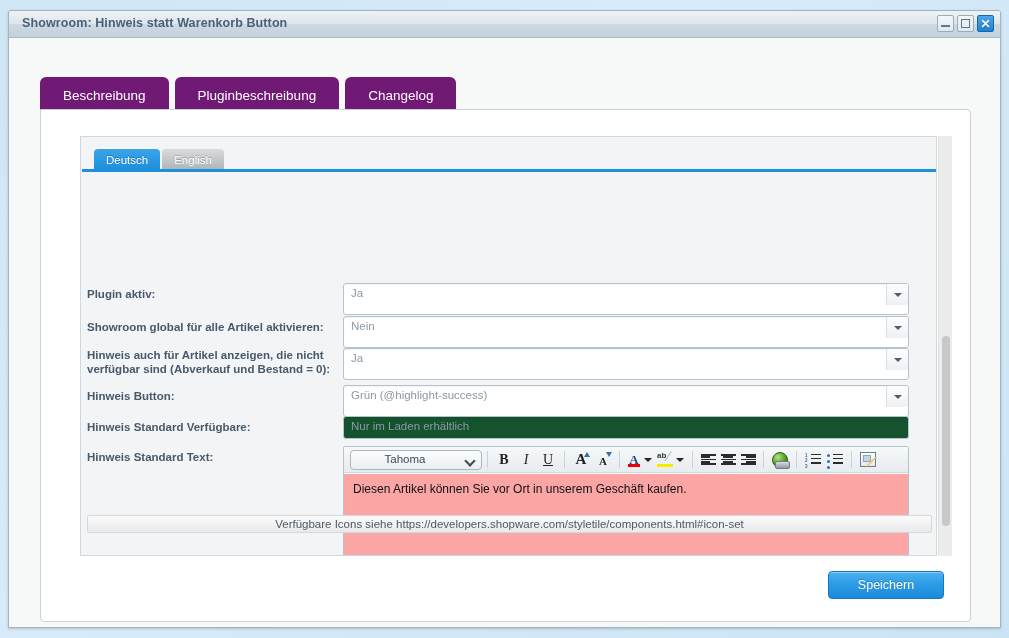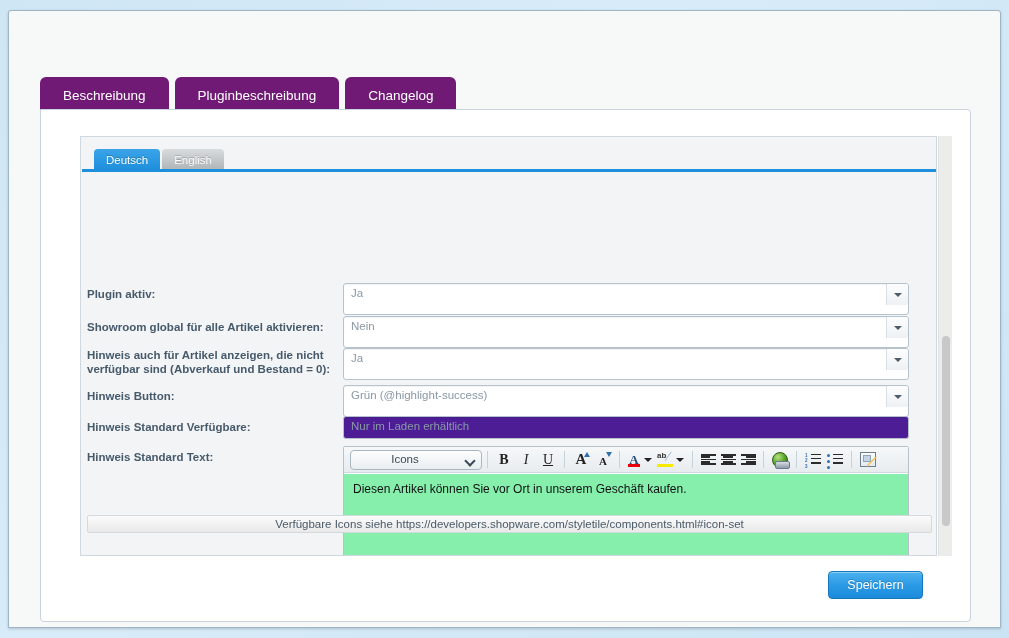--- a/index.html
+++ b/index.html
@@ -218,21 +218,21 @@
     border-left: 4px solid transparent;
     border-right: 4px solid transparent;
     border-top: 4px solid #4c5d6b;
   }
 
   
   .txtfield {
     position: absolute;
     left: 262px;
     width: 566px; height: 23px;
-    background: #4c1d95;
+    background: #14532d;
     border: 1px solid #b7c3cc;
     border-radius: 3px;
     box-shadow: inset 0 1px 1px rgba(0,0,0,.05);
   }
   .txtfield .val {
     position: absolute;
     left: 7px; top: 3px;
     font-size: 11.5px;
     color: #8a99a6;
   }
@@ -421,21 +421,21 @@
     position: absolute;
     right: -2px; bottom: -1px;
     width: 10px; height: 10px;
     background: linear-gradient(135deg, #ffd76a 30%, #e2a52c 70%, #8a5c0c);
     clip-path: polygon(0% 100%, 100% 0%, 80% 0%, 0% 80%);
   }
 
   #ebody {
     position: absolute;
     left: 0; right: 0; top: 27px; bottom: 0;
-    background: #86efac;
+    background: #fca5a5;
     padding: 8px 9px;
   }
   #ebody .line {
     font-size: 12px;
     color: #111;
     font-family: "Liberation Sans", sans-serif;
   }
 
   
   #hintbar {
@@ -468,21 +468,21 @@
     left: 3px; top: 200px;
     width: 8px; height: 190px;
     background: #c8c8c8;
     border-radius: 4px;
   }
 
   
   #savebtn {
     position: absolute;
     left: 787px; top: 461px;
-    width: 95px; height: 28px;
+    width: 116px; height: 28px;
     border-radius: 4px;
     background: linear-gradient(to bottom, #4db2ee 0%, #2b9ae6 50%, #1b8ad9 100%);
     border: 1px solid #1677bd;
     box-shadow: inset 0 1px 0 rgba(255,255,255,.35);
     cursor: pointer;
   }
   #savebtn span {
     position: absolute; inset: 0;
     display: flex; align-items: center; justify-content: center;
     color: #fff; font-size: 12.5px;
@@ -493,20 +493,34 @@
     left: 58px; top: 450px;
     width: 839px; height: 1px;
     background: transparent;
   }
 </style>
 </head>
 <body>
 
 <div id="window">
 
+  <div id="titlebar">
+    <div class="title">Showroom: Hinweis statt Warenkorb Button</div>
+    <div class="winbtns">
+      <div class="winbtn">
+        <div class="min-bar"></div>
+      </div>
+      <div class="winbtn">
+        <div class="max-box"></div>
+      </div>
+      <div class="winbtn close">
+        <div class="x">✕</div>
+      </div>
+    </div>
+  </div>
 
   <div id="tabwrap">
     <div id="tabstrip">
       <div class="otab">
         <span>Beschreibung</span>
       </div>
       <div class="otab">
         <span>Pluginbeschreibung</span>
       </div>
       <div class="otab">
@@ -571,21 +585,21 @@
           </div>
         </div>
 
         <div class="row" style="top:271px">
           <div class="lbl" style="top:4px">Hinweis Standard Text:</div>
 
           <div id="editor">
             <div id="etoolbar">
 
               <div class="fontsel">
-                <div class="fname">Icons</div>
+                <div class="fname">Tahoma</div>
                 <div class="fchev"></div>
               </div>
 
               <div class="tsep"></div>
 
               <div class="tbtn b">B</div>
               <div class="tbtn i">I</div>
               <div class="tbtn u">U</div>
 
               <div class="tsep"></div>

